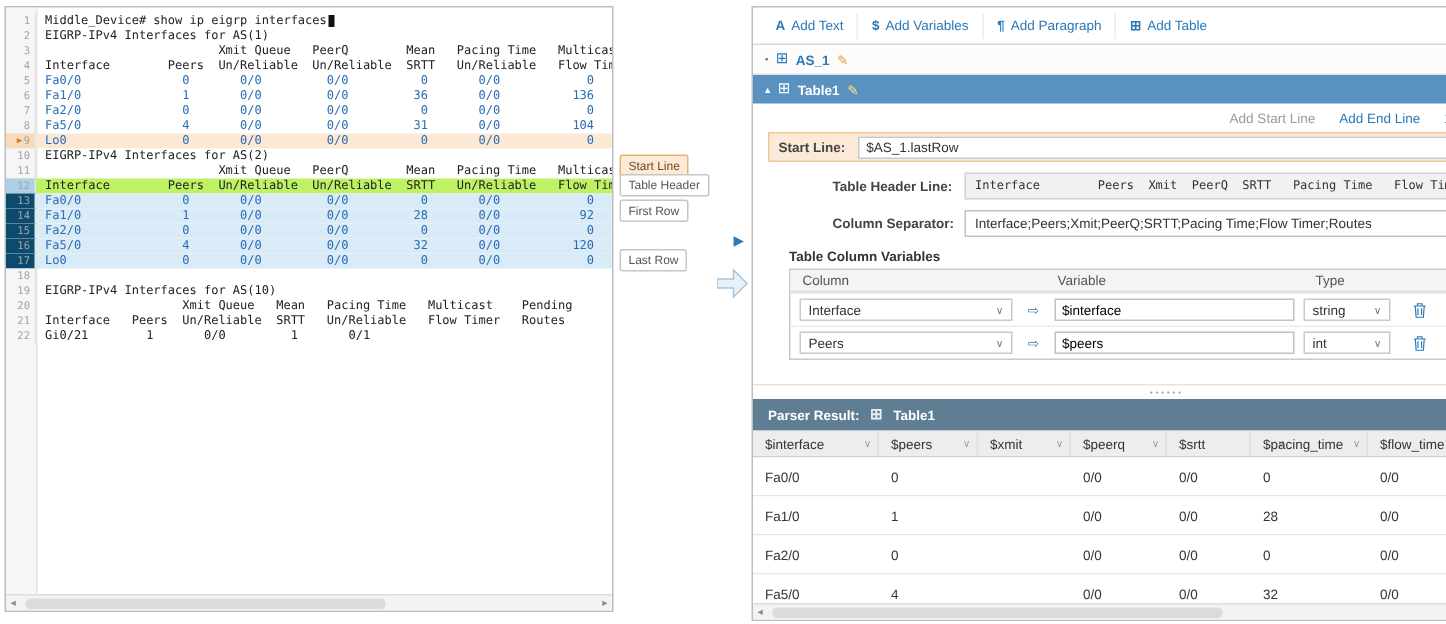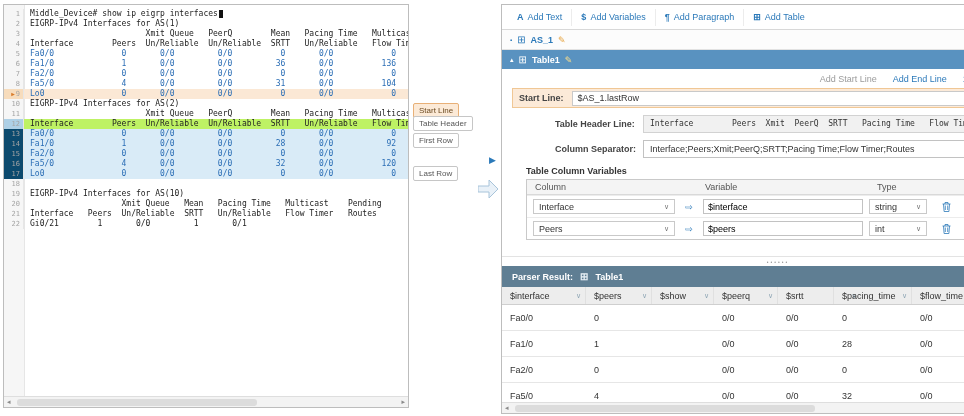--- a/index.html
+++ b/index.html
@@ -512,21 +512,21 @@
               <span>$interface</span>
               <span class="rt-chevron">∨</span>
             </div>
 
             <div class="rt-th">
               <span>$peers</span>
               <span class="rt-chevron">∨</span>
             </div>
 
             <div class="rt-th">
-              <span>$show</span>
+              <span>$xmit</span>
               <span class="rt-chevron">∨</span>
             </div>
 
             <div class="rt-th">
               <span>$peerq</span>
               <span class="rt-chevron">∨</span>
             </div>
 
             <div class="rt-th">
               <span>$srtt</span>

